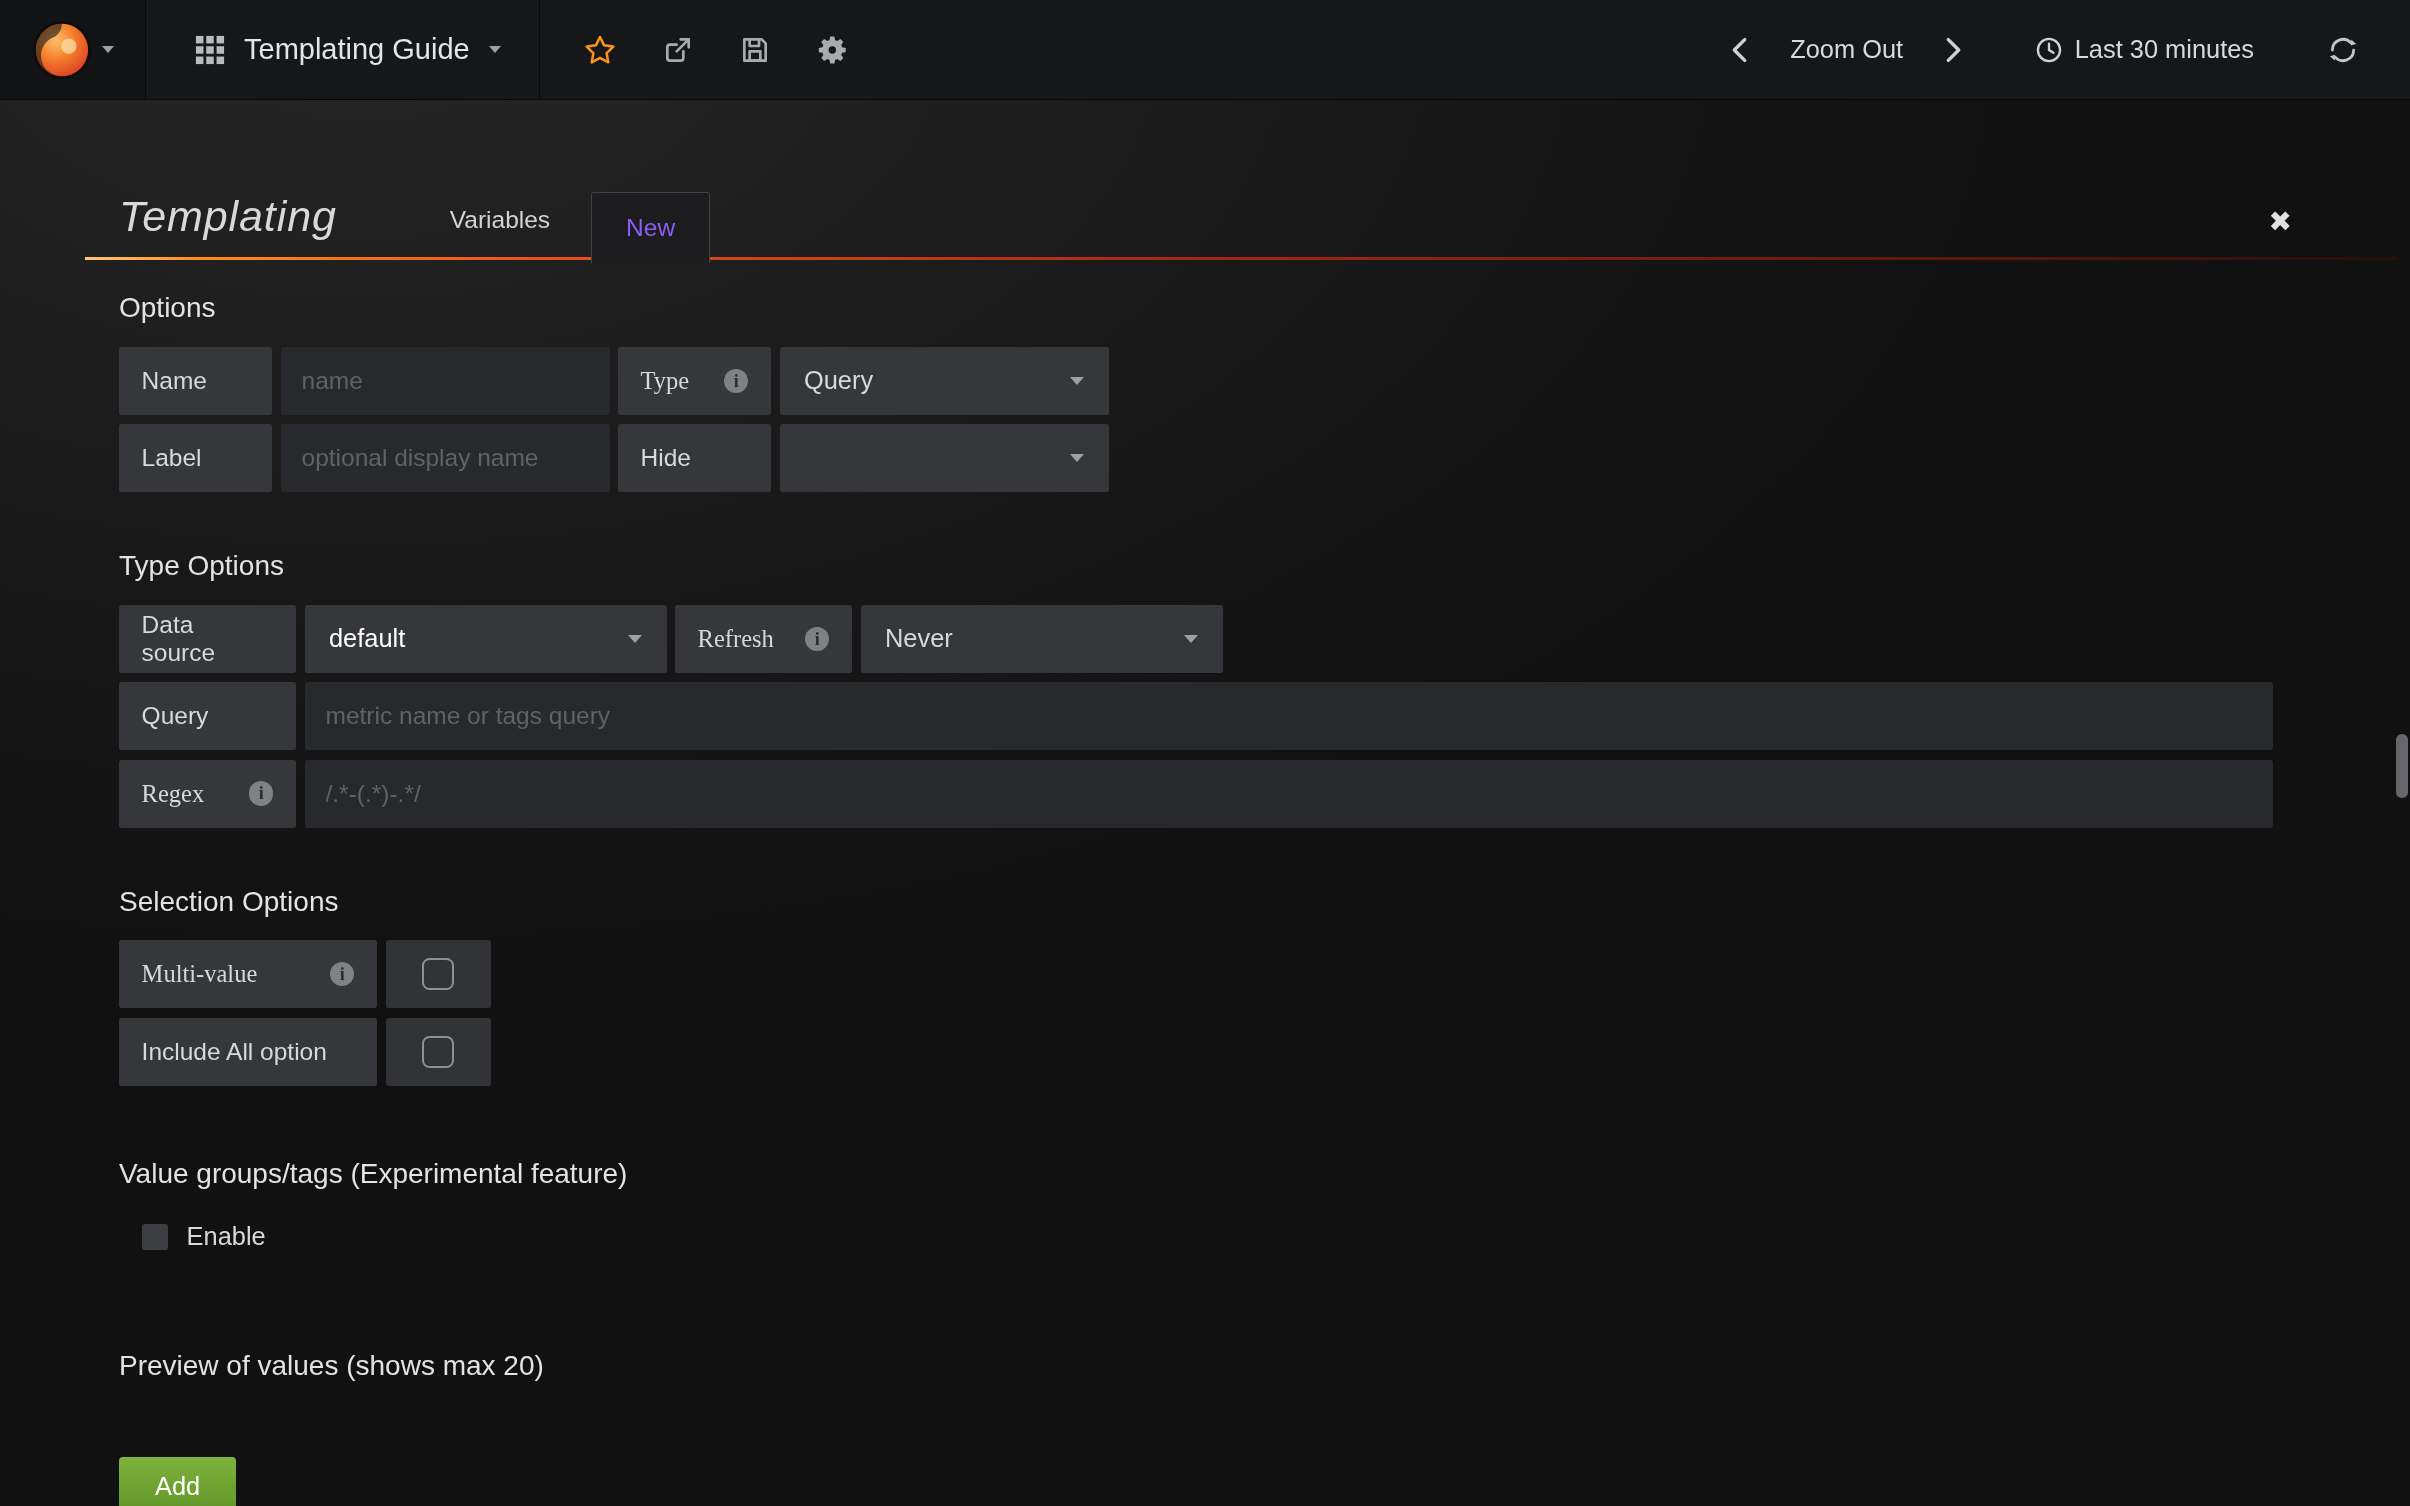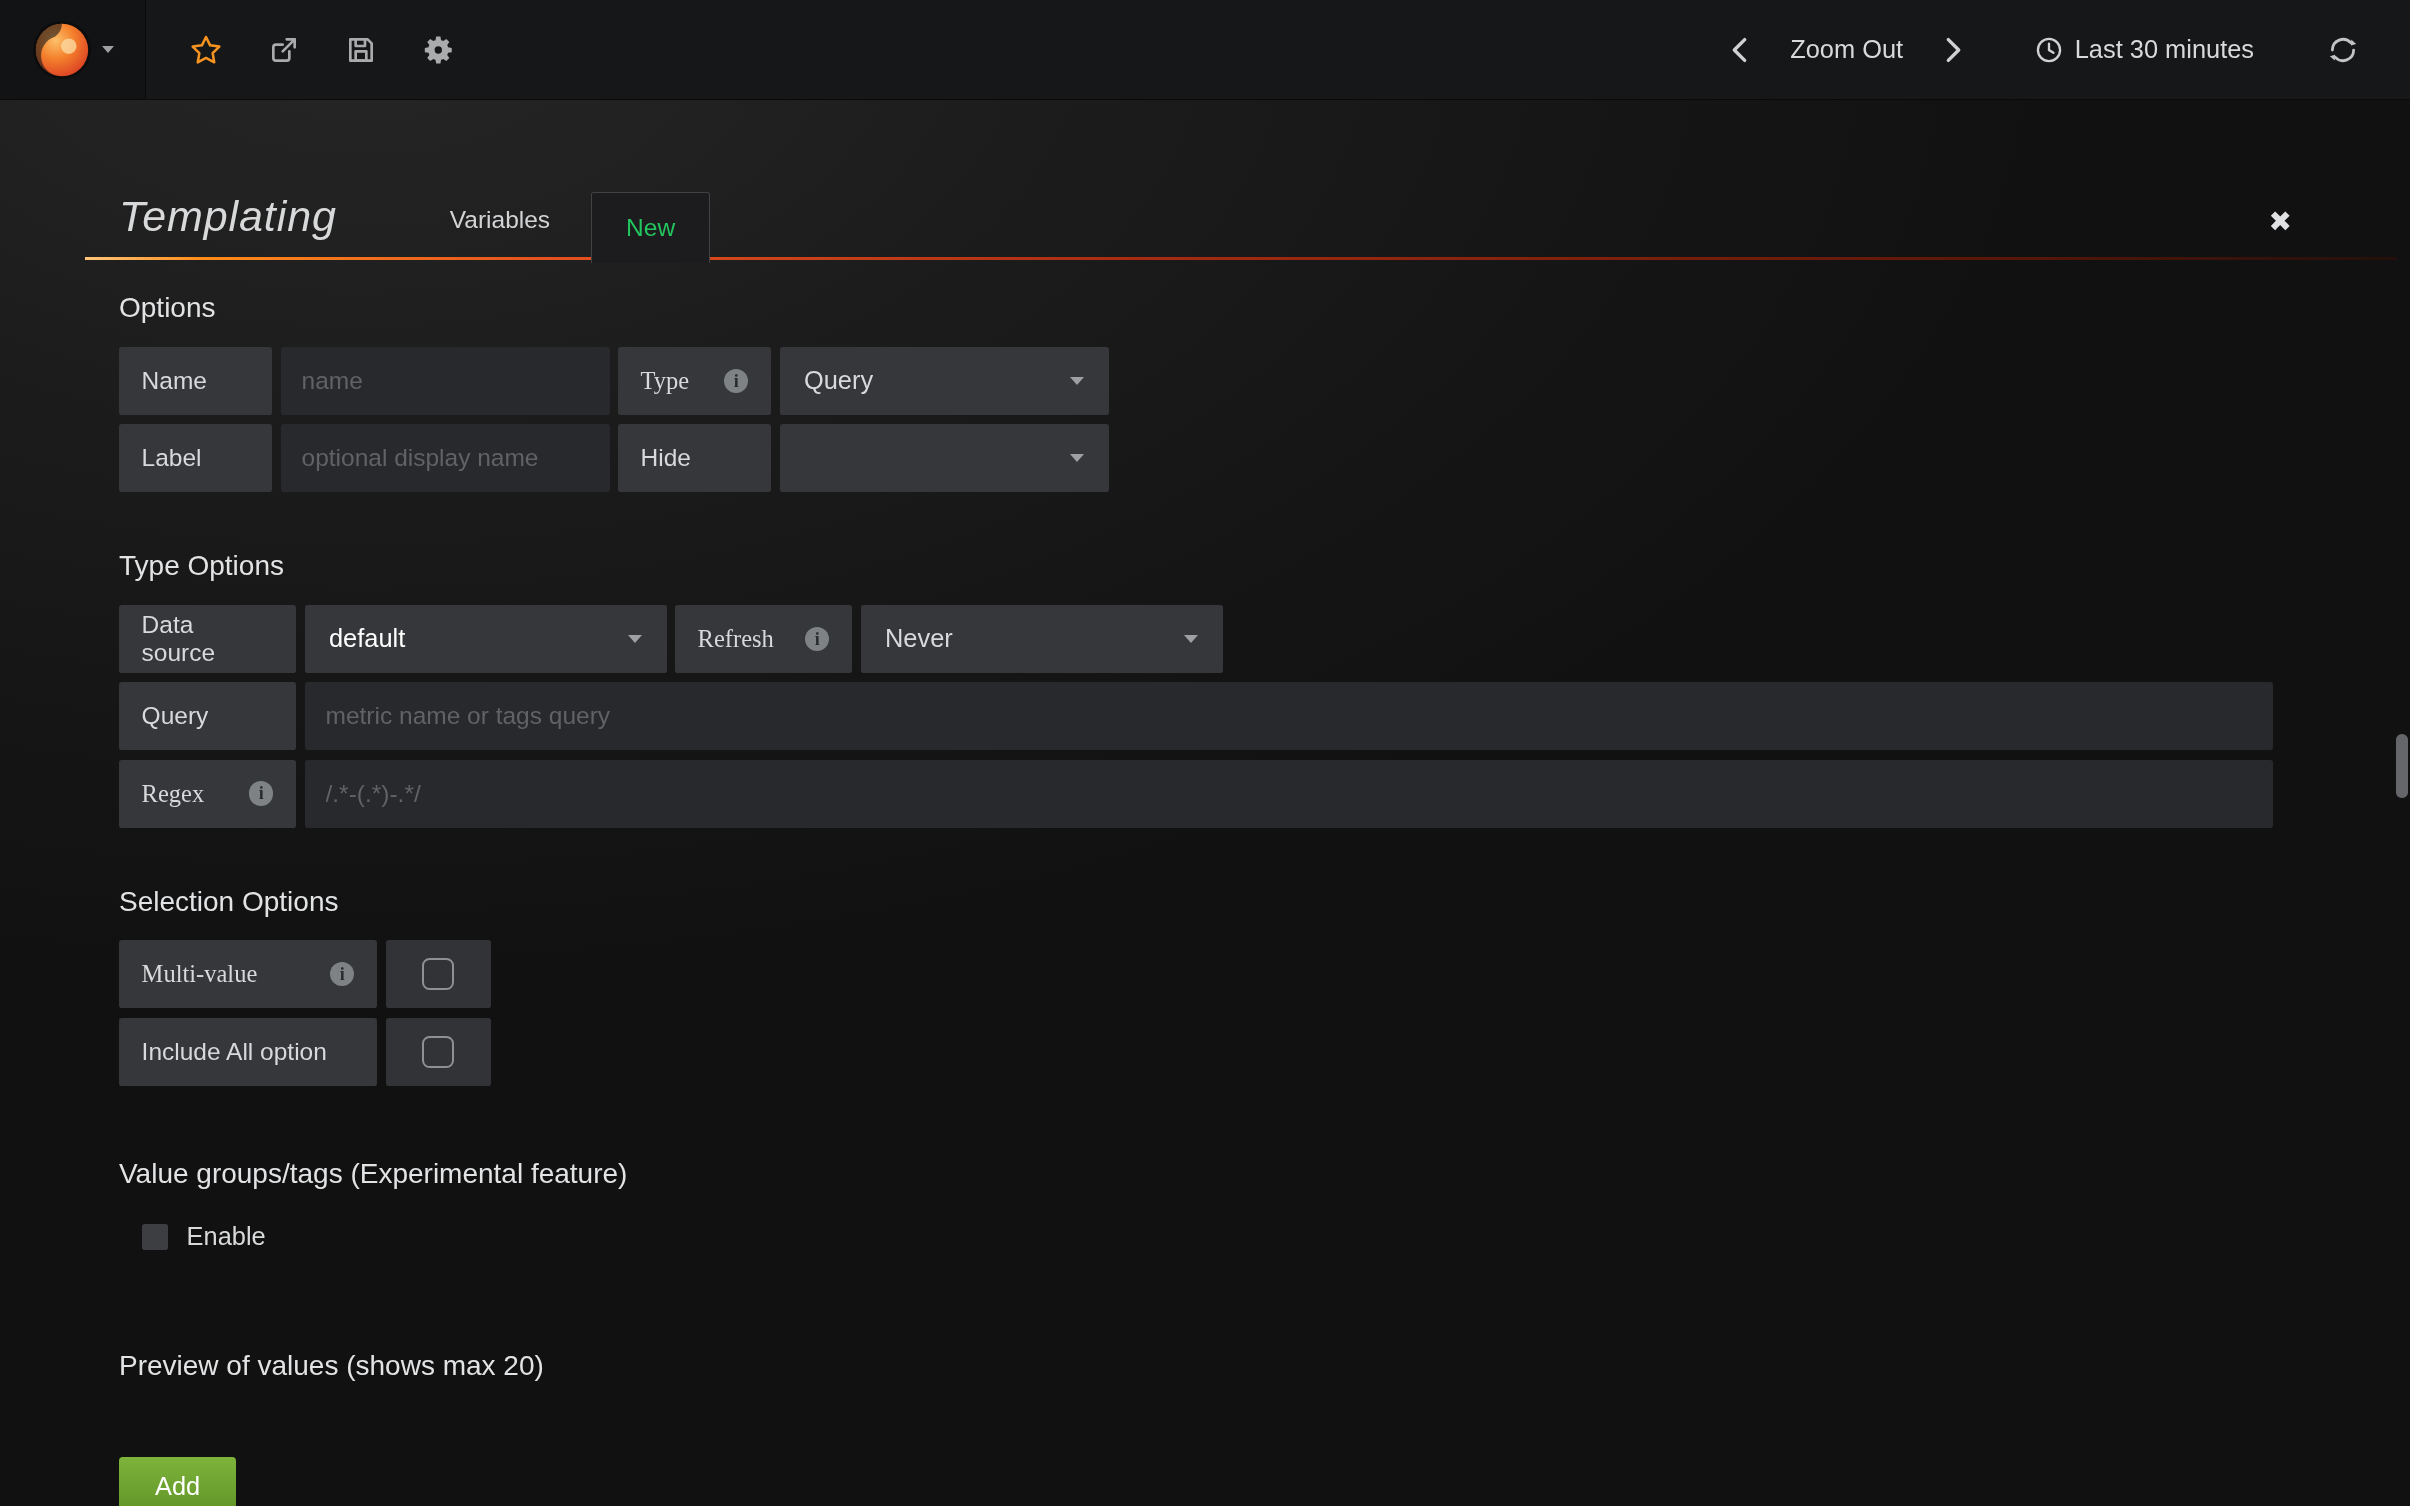--- a/index.html
+++ b/index.html
@@ -28,21 +28,21 @@
   .content { position:relative; height:1406px;
     background:radial-gradient(1695px 942px at 15% -5%, #262626 0%, #1a1a1a 50%, #111111 100%); }
   .page-header { position:relative; display:flex; align-items:flex-end; margin:0 14px 0 85px; padding-top:92px; }
   .page-header::after { content:""; position:absolute; left:0; right:0; bottom:0; height:2.8px; z-index:1;
     background:linear-gradient(90deg,#ffc67a 0%, #ff8c1a 5%, #e4521f 20%, #a92c12 45%, #5c1707 82%, rgba(58,14,6,.45) 100%); }
   .page-title { margin:0 0 0 34px; padding-bottom:22.6px; font-style:italic; font-weight:400;
     font-size:43px; line-height:1; color:#d8d9da; letter-spacing:0.9px; }
   .tab { cursor:pointer; font-size:24.5px; }
   .tab-variables { margin-left:113px; padding-bottom:26px; color:#d2d3d5; }
   .tab-new { position:relative; z-index:2; margin-left:41px; margin-bottom:-2.8px; height:71px;
-    padding:0 34px; display:flex; align-items:center; color:#22c55e;
+    padding:0 34px; display:flex; align-items:center; color:#8b5cf6;
     background:#1c1c1f; border:0.9px solid #424245; border-bottom:0; border-radius:2.8px 2.8px 0 0; }
   .close-x { position:absolute; right:105px; bottom:24.5px; font-size:28px; color:#e0e1e3; cursor:pointer; z-index:2; line-height:1; }
   .page-body { padding:0 139px 0 119px; }
   .section-title { font-size:28px; font-weight:500; color:#e2e3e5; }
   .mt-variable  { margin:32px 0 22.6px; }
   .mt-query     { margin:58px 0 22.6px; }
   .mt-selection { margin:58px 0 22.6px; }
   .mt-groups    { margin:72px 0 0; }
   .mt-preview   { margin:94px 0 0; }
   .frow { display:flex; gap:8.5px; margin-bottom:9.4px; }
@@ -87,20 +87,37 @@
         </defs>
         <circle cx="32" cy="32" r="30" fill="#0d0d0e"></circle>
         <circle cx="32" cy="32" r="27" fill="url(#glog)"></circle>
         <path d="M32 5a27 27 0 100 54 21 21 0 01-7-41 17 17 0 007-13z" fill="#141517" opacity="0.6"></path>
         <circle cx="39" cy="28" r="8" fill="#fbd9a0" opacity="0.8"></circle>
       </svg>
     </span>
     <span class="caret sm"></span>
   </div>
 
+  <div class="nav-dash">
+    <span>
+      <svg width="30" height="30" viewBox="0 0 32 32" fill="#b9bbbd">
+        <rect x="1" y="1" width="8" height="8"></rect>
+          <rect x="12" y="1" width="8" height="8"></rect>
+          <rect x="23" y="1" width="8" height="8"></rect>
+        <rect x="1" y="12" width="8" height="8"></rect>
+          <rect x="12" y="12" width="8" height="8"></rect>
+          <rect x="23" y="12" width="8" height="8"></rect>
+        <rect x="1" y="23" width="8" height="8"></rect>
+          <rect x="12" y="23" width="8" height="8"></rect>
+          <rect x="23" y="23" width="8" height="8"></rect>
+      </svg>
+    </span>
+    <span class="nav-dash-title">Templating Guide</span>
+    <span class="caret sm"></span>
+  </div>
 
   <div class="nav-actions">
     <button class="icon-btn">
       <span>
         <svg width="34" height="34" viewBox="0 0 24 24" fill="none" stroke="#f79420" stroke-width="1.8" stroke-linejoin="round">
           <path d="M12 2.8l2.9 5.9 6.5.9-4.7 4.6 1.1 6.5L12 17.6l-5.8 3.1 1.1-6.5L2.6 9.6l6.5-.9z"></path>
         </svg>
       </span>
     </button>
     <button class="icon-btn">

